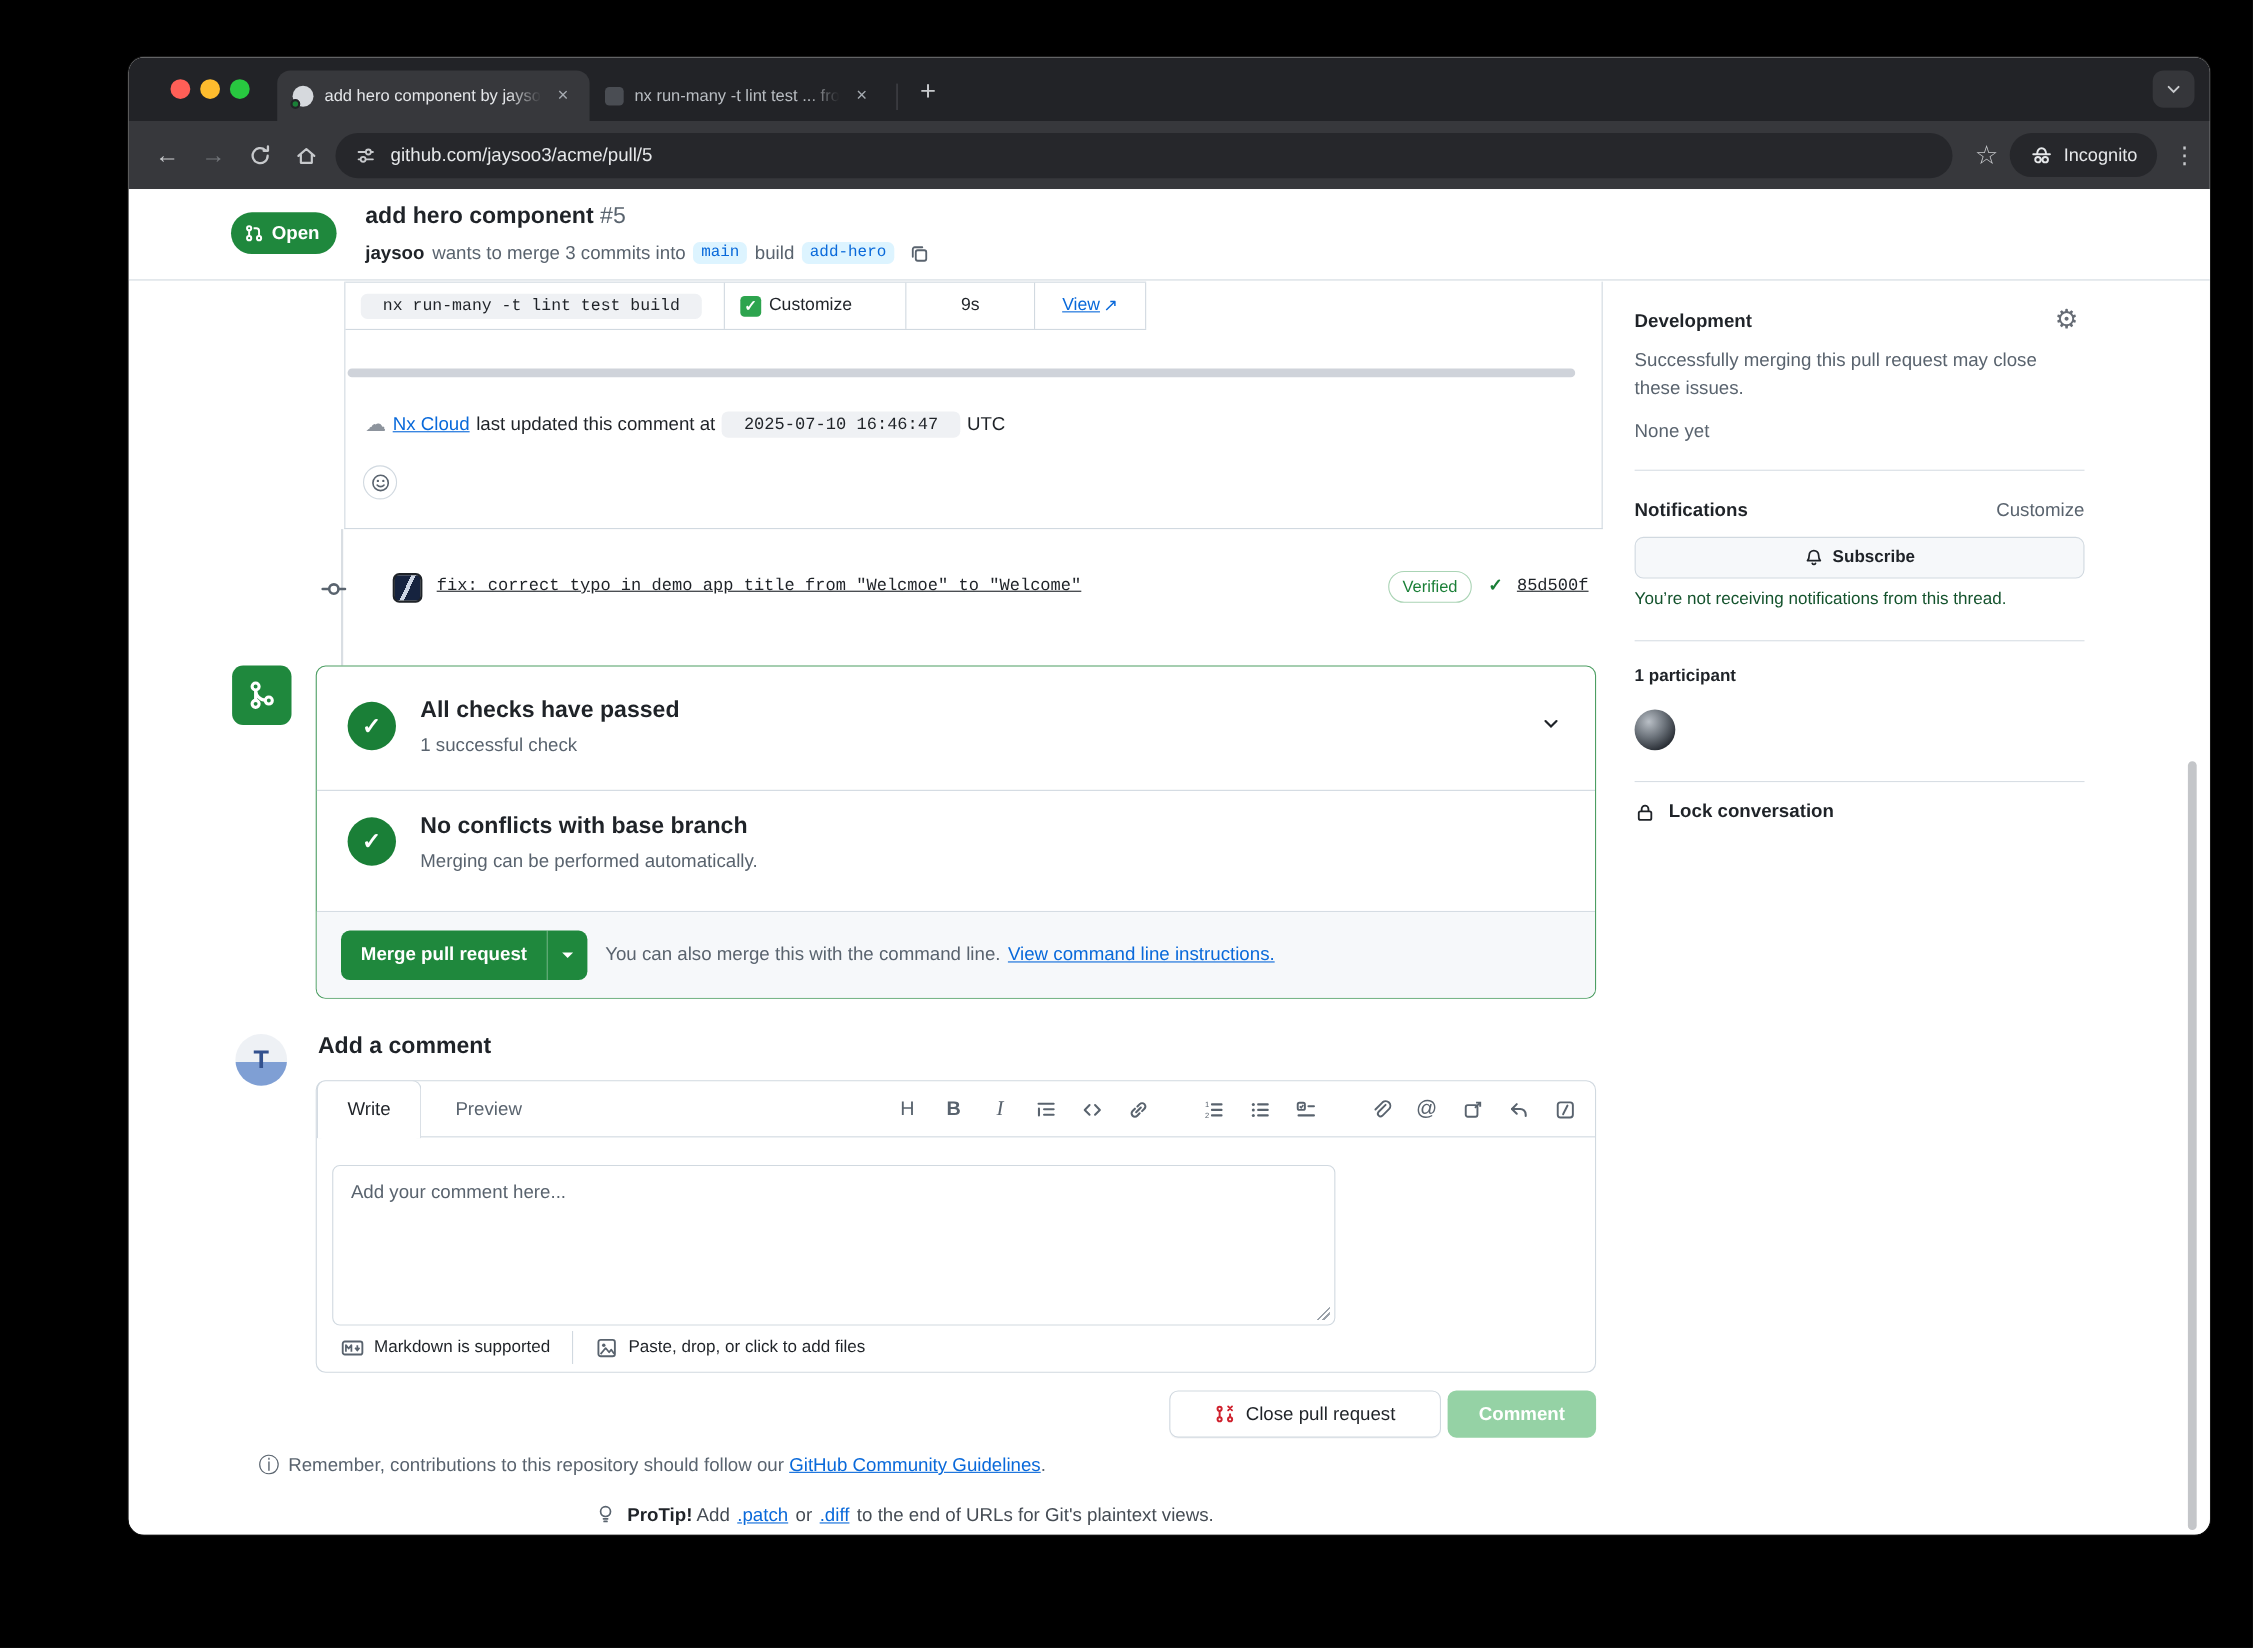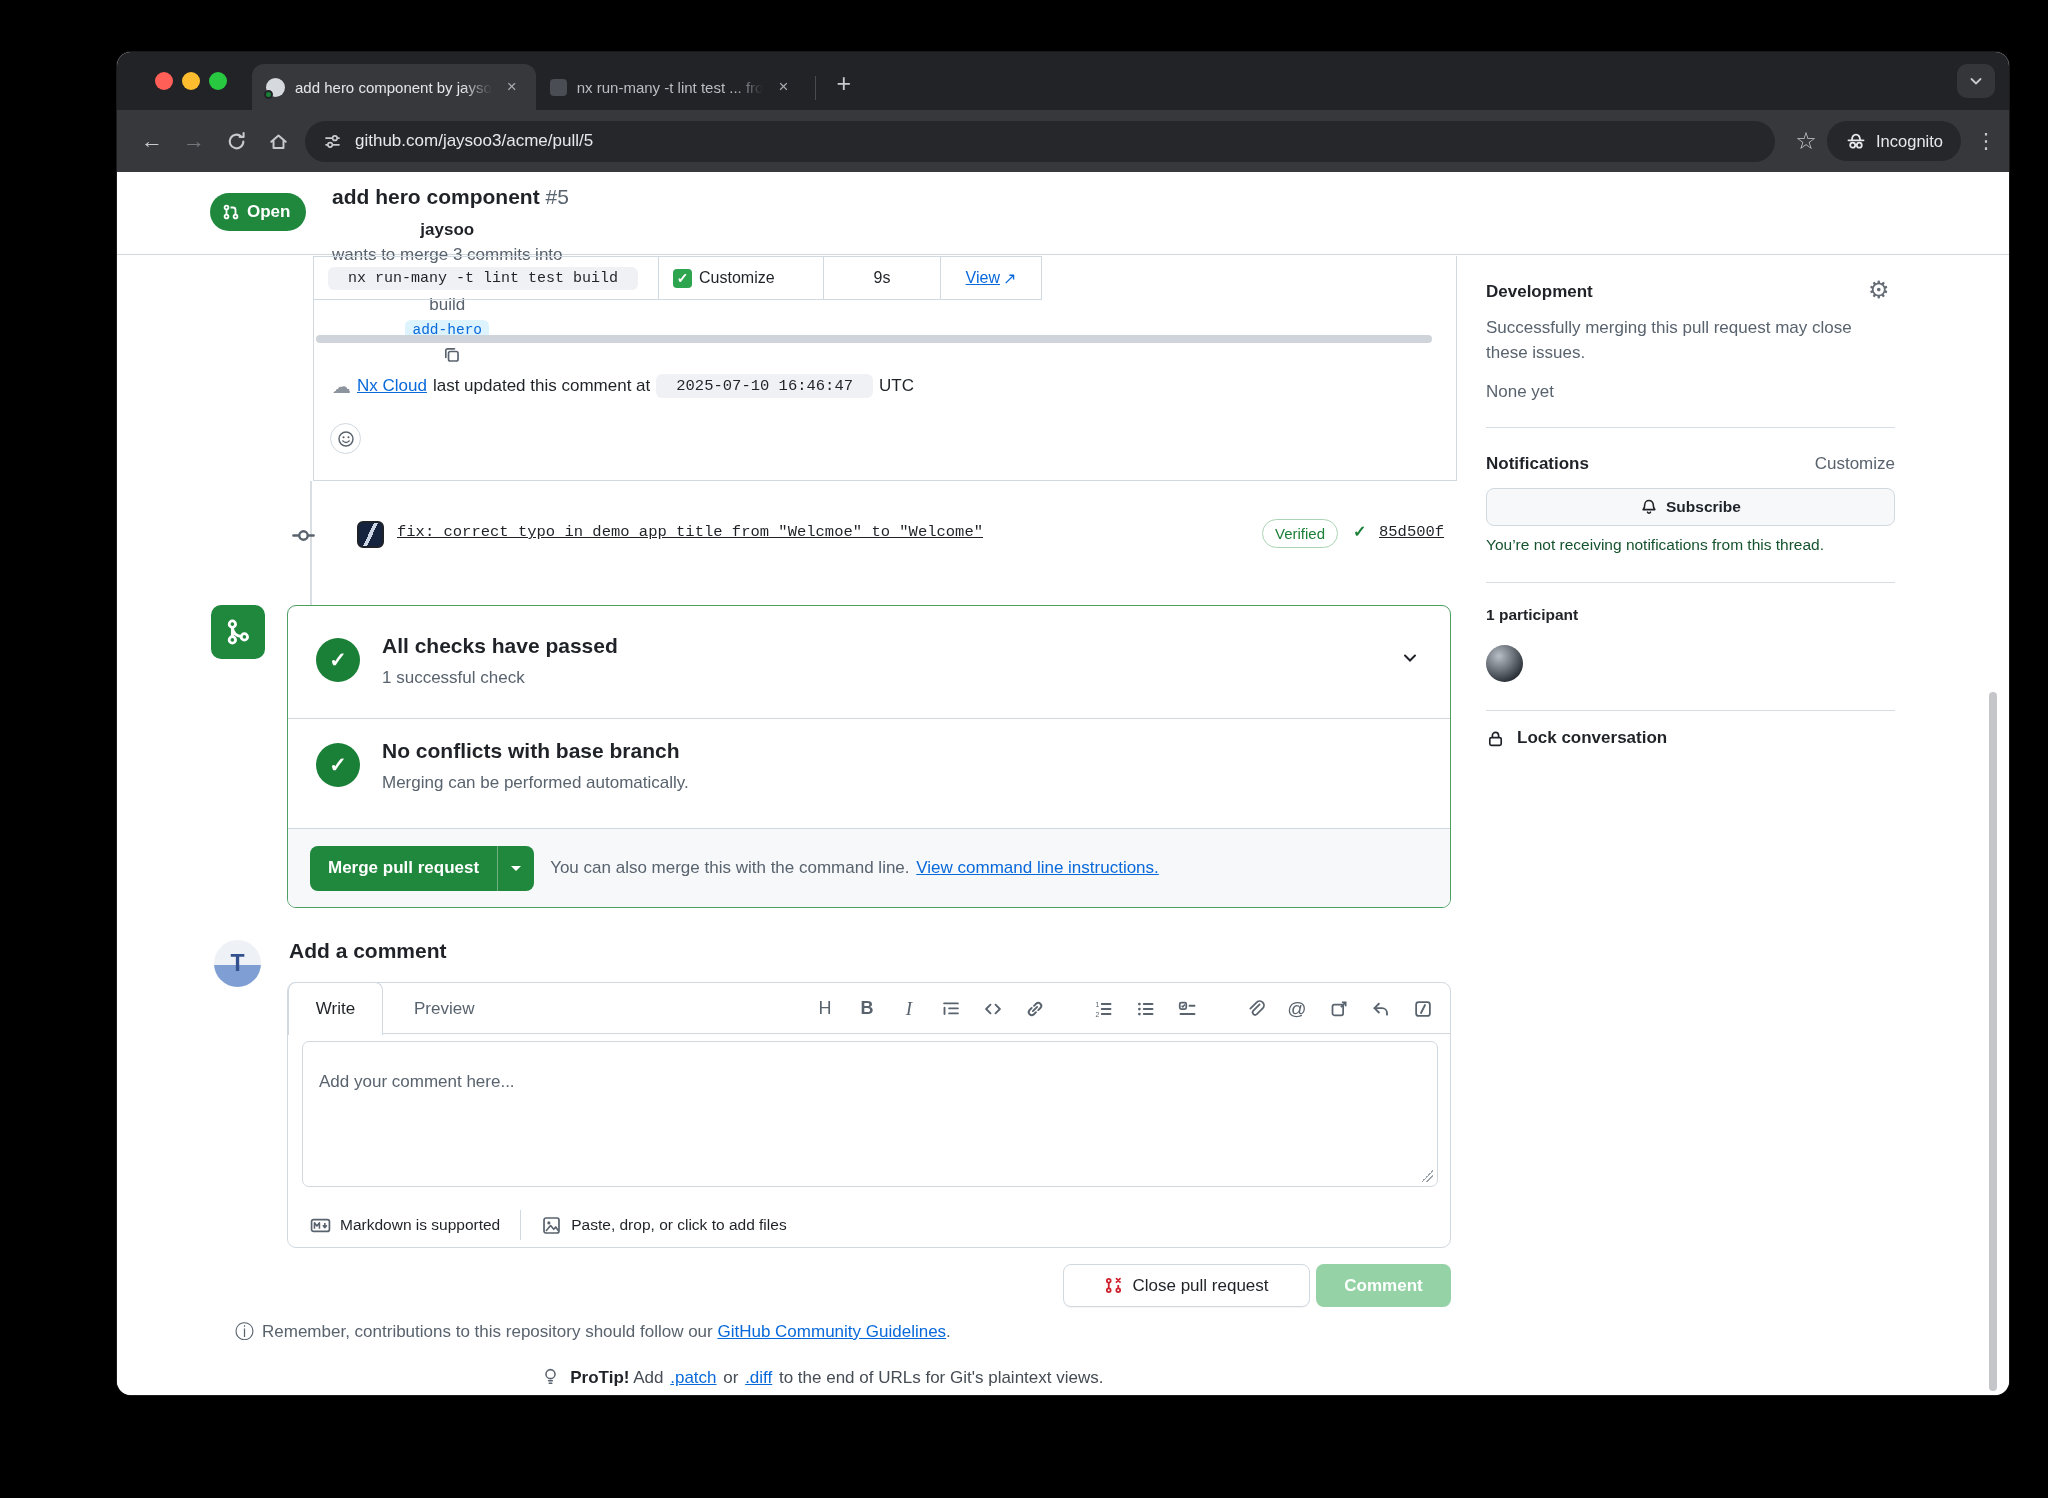--- a/index.html
+++ b/index.html
@@ -40,21 +40,21 @@
   .page { position:relative; height:1223px; background:#fff; overflow:hidden;
           color:#1f2328; font-size:17px; }
   .blink { color:#0969da; text-decoration:underline; }
   .mono { font-family:"Liberation Mono","DejaVu Sans Mono",monospace; }
 
   .prheader { position:absolute; left:0; top:0; width:100%; height:83px; background:#fff; border-bottom:1px solid #d1d9e0; }
   .openbadge { position:absolute; left:93px; top:21px; height:38px; padding:0 16px 0 12px; background:#1f883d;
                border-radius:19px; color:#fff; font-weight:bold; font-size:17px; display:flex; align-items:center; gap:7px; }
   .prtitle { position:absolute; left:215px; top:13px; font-size:21px; font-weight:bold; }
   .prtitle .num { font-weight:normal; color:#59636e; }
-  .prsub { position:absolute; left:215px; top:48px; font-size:17px; color:#59636e; display:flex; align-items:center; gap:5px;flex-direction:column; }
+  .prsub { position:absolute; left:215px; top:48px; font-size:17px; color:#59636e; display:flex; align-items:center; gap:5px; }
   .branch { background:#ddf4ff; color:#0969da; font-family:"Liberation Mono",monospace; font-size:14.5px;
             padding:2px 7px; border-radius:6px; }
 
   .commentbox { position:absolute; left:196px; top:84px; width:1144px; height:225px;
                 border-left:1px solid #d1d9e0; border-right:1px solid #d1d9e0; border-bottom:1px solid #d1d9e0; }
   .checksrow { position:absolute; left:0; top:0; width:728px; height:44px; display:flex;
                border-top:1px solid #d1d9e0; border-bottom:1px solid #d1d9e0; font-size:16px; }
   .ccell { border-right:1px solid #d1d9e0; display:flex; align-items:center; padding:0 14px; }
   .codechip { background:#eff1f4; border-radius:6px; padding:3px 20px; font-size:15px; font-family:"Liberation Mono",monospace; }
   .okbox { width:19px; height:19px; background:#2da44e; border-radius:4px; color:#fff; font-size:14px;
@@ -103,22 +103,22 @@
   .fhead { position:relative; height:51px; border-bottom:1px solid #d1d9e0; display:flex; align-items:center; }
   .wtab { position:absolute; left:0; top:-1px; width:95px; height:53px; background:#fff; border:1px solid #d1d9e0;
           border-bottom:none; border-radius:8px 8px 0 0; display:flex; align-items:center; justify-content:center;
           font-size:17px; z-index:2; }
   .ptab { position:absolute; left:112px; top:0; height:51px; display:flex; align-items:center; font-size:17px; color:#59636e; padding:0 14px; }
   .ftools { position:absolute; right:16px; top:0; height:51px; display:flex; align-items:center; gap:20px; color:#59636e; }
   .ftools .gap { width:6px; }
   .ticon { font-size:18px; width:22px; text-align:center; }
   .ticon.b { font-weight:bold; }
   .ticon.i { font-style:italic; font-family:"Liberation Serif",serif; font-size:19px; }
-  .farea { position:absolute; left:14px; top:58px; width:1136px; height:146px; border:1px solid #d1d9e0;
-           border-radius:7px; font-size:17px; color:#59636e; padding:30px 16px; }
+  .farea { position:absolute; left:14px; top:76px; width:912px; height:146px; border:1px solid #d1d9e0;
+           border-radius:7px; font-size:17px; color:#59636e; padding:14px 16px; }
   .grip { position:absolute; right:4px; bottom:4px; width:12px; height:12px;
           background:linear-gradient(135deg,transparent 50%,#9aa1a9 50%,#9aa1a9 58%,transparent 58%,transparent 70%,#9aa1a9 70%,#9aa1a9 78%,transparent 78%); }
   .ffoot { position:absolute; left:0; bottom:0; width:100%; height:44px; display:flex; align-items:center; font-size:15.5px; }
   .ffoot .vdiv { width:1px; height:30px; background:#d1d9e0; margin:0 20px; }
 
   .closebtn { position:absolute; left:946px; top:1092px; width:247px; height:43px; background:#fff;
               border:1px solid #d1d9e0; border-radius:8px; display:flex; align-items:center; justify-content:center;
               gap:9px; font-size:17px; font-weight:500; box-shadow:0 1px 0 rgba(31,35,40,.04); }
   .cmtbtn { position:absolute; left:1199px; top:1092px; width:135px; height:43px; background:#95d2a5;
             border-radius:8px; color:#fff; font-weight:bold; font-size:17px; display:flex; align-items:center; justify-content:center; }

